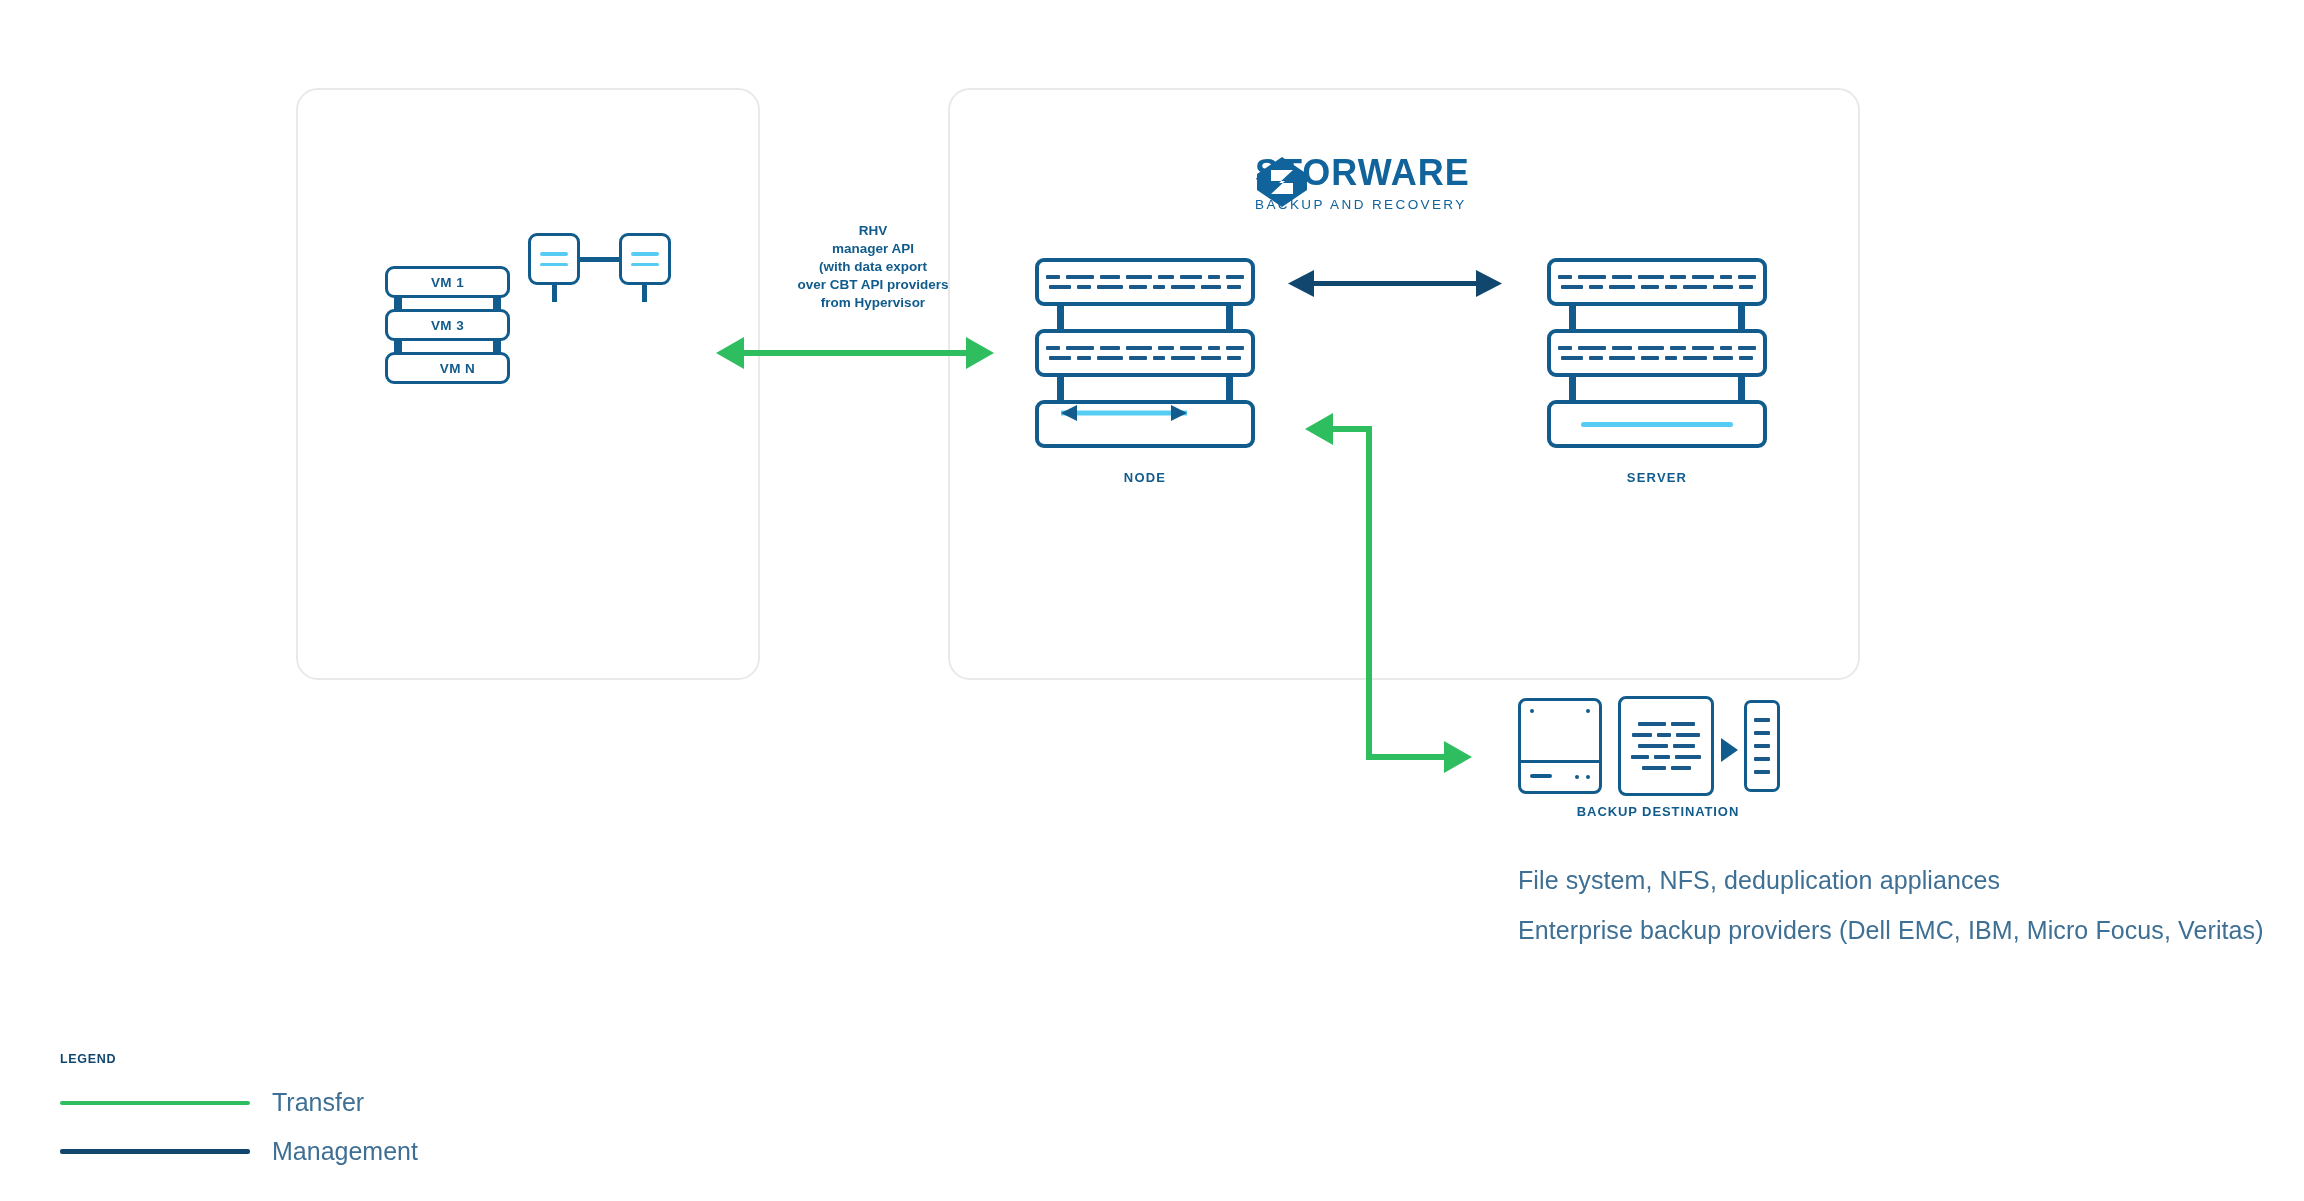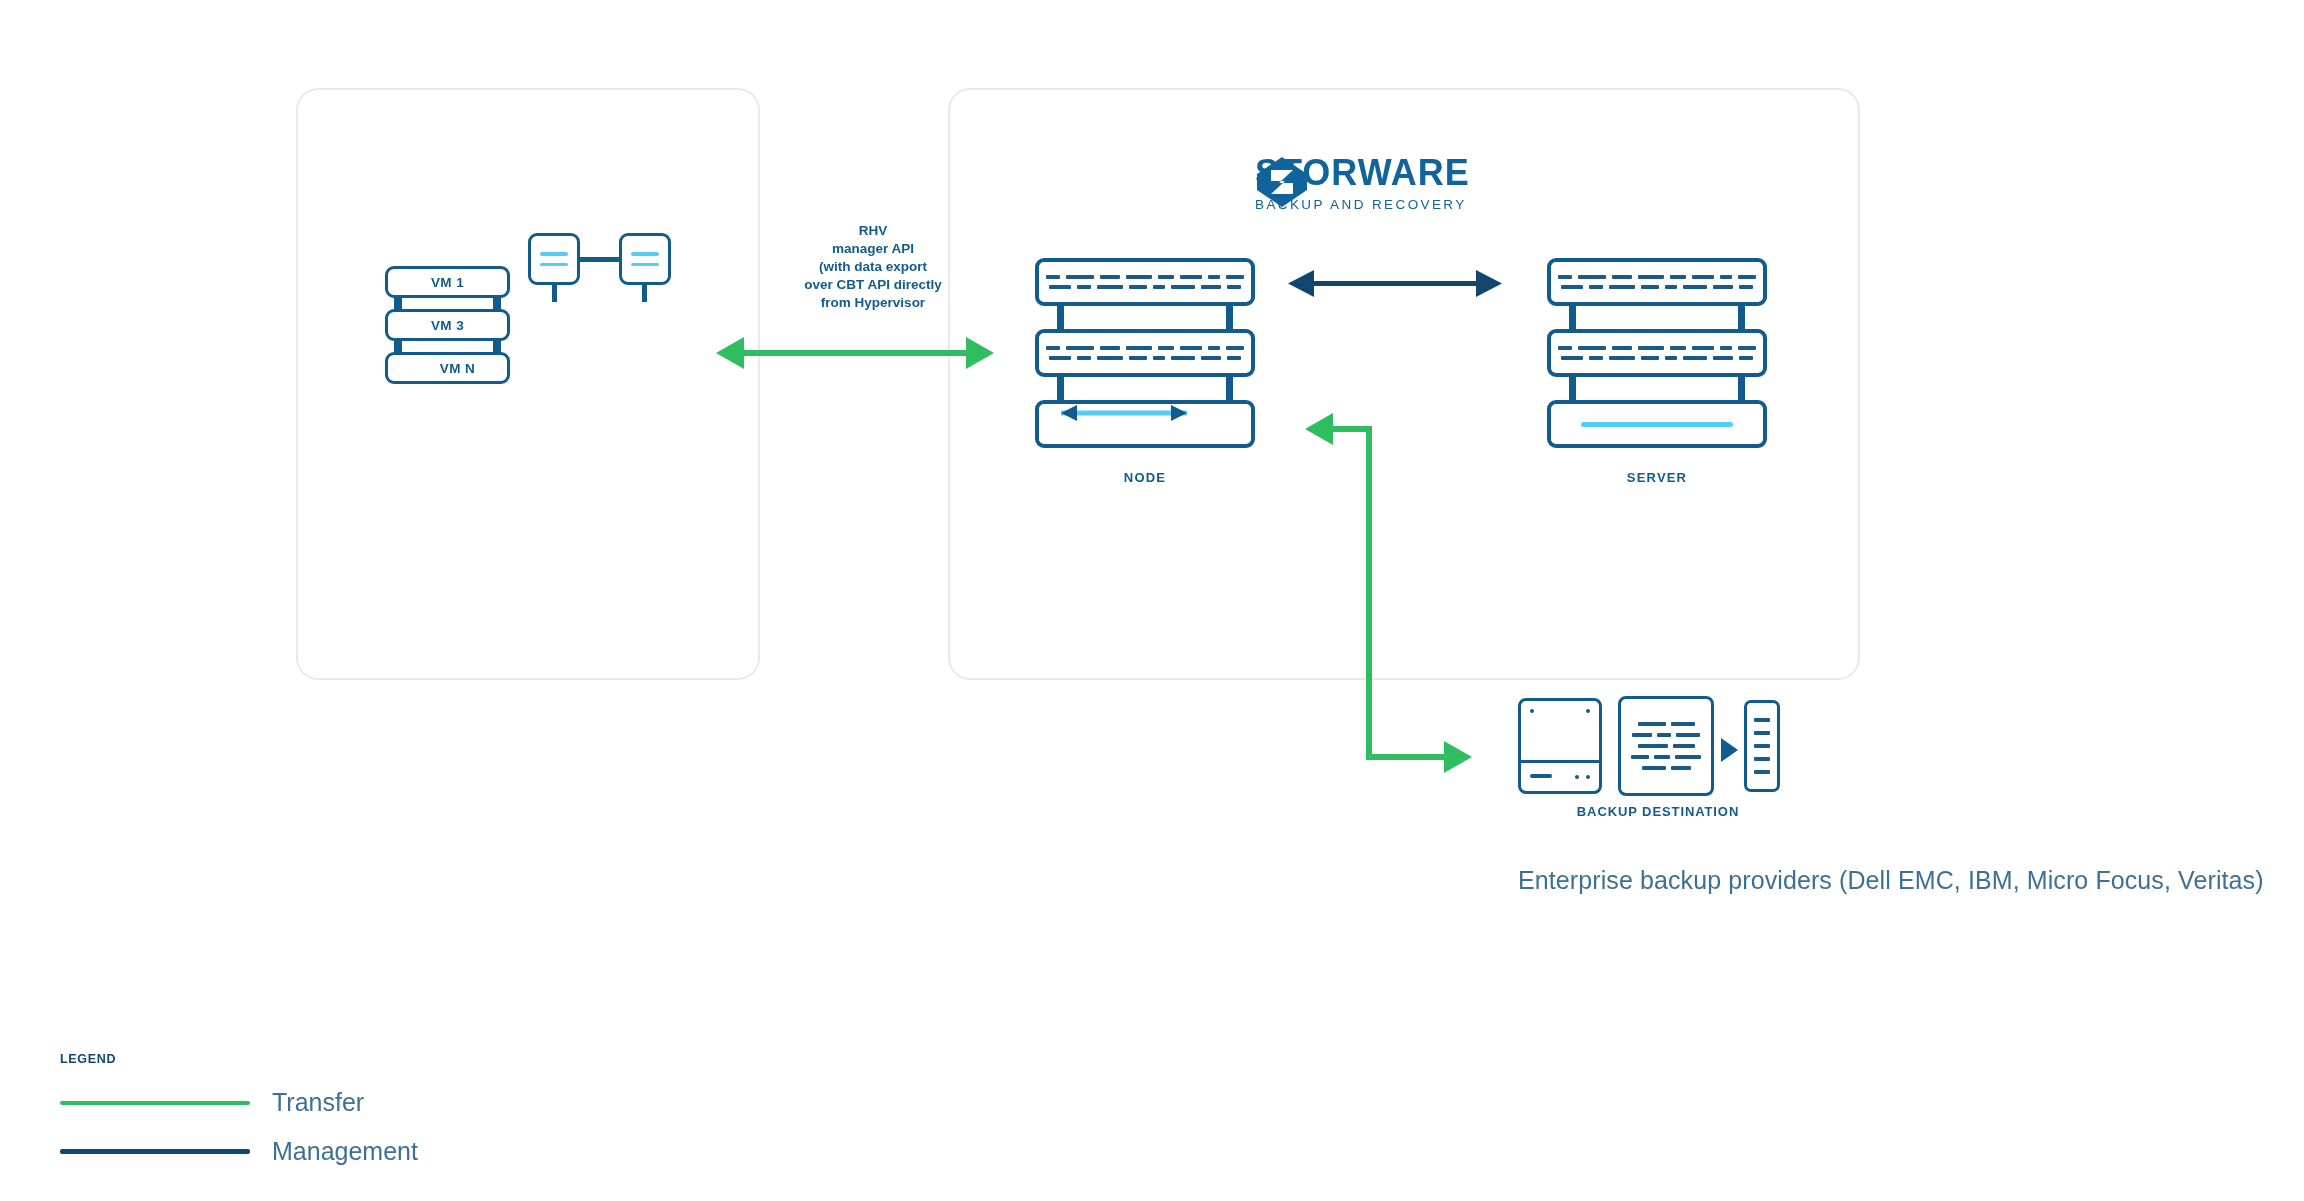--- a/index.html
+++ b/index.html
@@ -135,21 +135,21 @@
   <div id="hv-link"></div>
   <div class="hv-stem" id="hv-stem-l"></div>
   <div class="hv-stem" id="hv-stem-r"></div>
 
 </div>
 
 <div id="api-label">
   <div>RHV</div>
   <div>manager API</div>
   <div>(with data export</div>
-  <div>over CBT API directly</div>
+  <div>over CBT API providers</div>
   <div>from Hypervisor</div>
 </div>
 
 <div id="storware-logo">
   <svg width="54" height="54" viewBox="0 0 54 54">
     <path d="M27 2 52 19v16L27 52 2 35V19z" fill="#11639b"></path>
     <path d="M38 15 L16 15 L16 26 L30 26 L16 39 L38 39 L38 28 L24 28 Z" fill="#ffffff"></path>
   </svg>
   <div id="storware-text">
     <div id="storware-word">STORWARE</div>
@@ -341,20 +341,21 @@
         <i></i>
         <i></i>
         <i></i>
         <i></i>
     </div>
   </div>
   <div id="bd-label">BACKUP DESTINATION</div>
 </div>
 
 <div id="descriptions">
+  <div class="desc-line">File system, NFS, deduplication appliances</div>
   <div class="desc-line">Enterprise backup providers (Dell EMC, IBM, Micro Focus, Veritas)</div>
 </div>
 
 <div id="legend">
   <div id="legend-title">LEGEND</div>
   <div class="legend-row">
     <div class="legend-swatch" style="background:#2ebd5f"></div>
     <div class="legend-text">Transfer</div>
   </div>
   <div class="legend-row">

